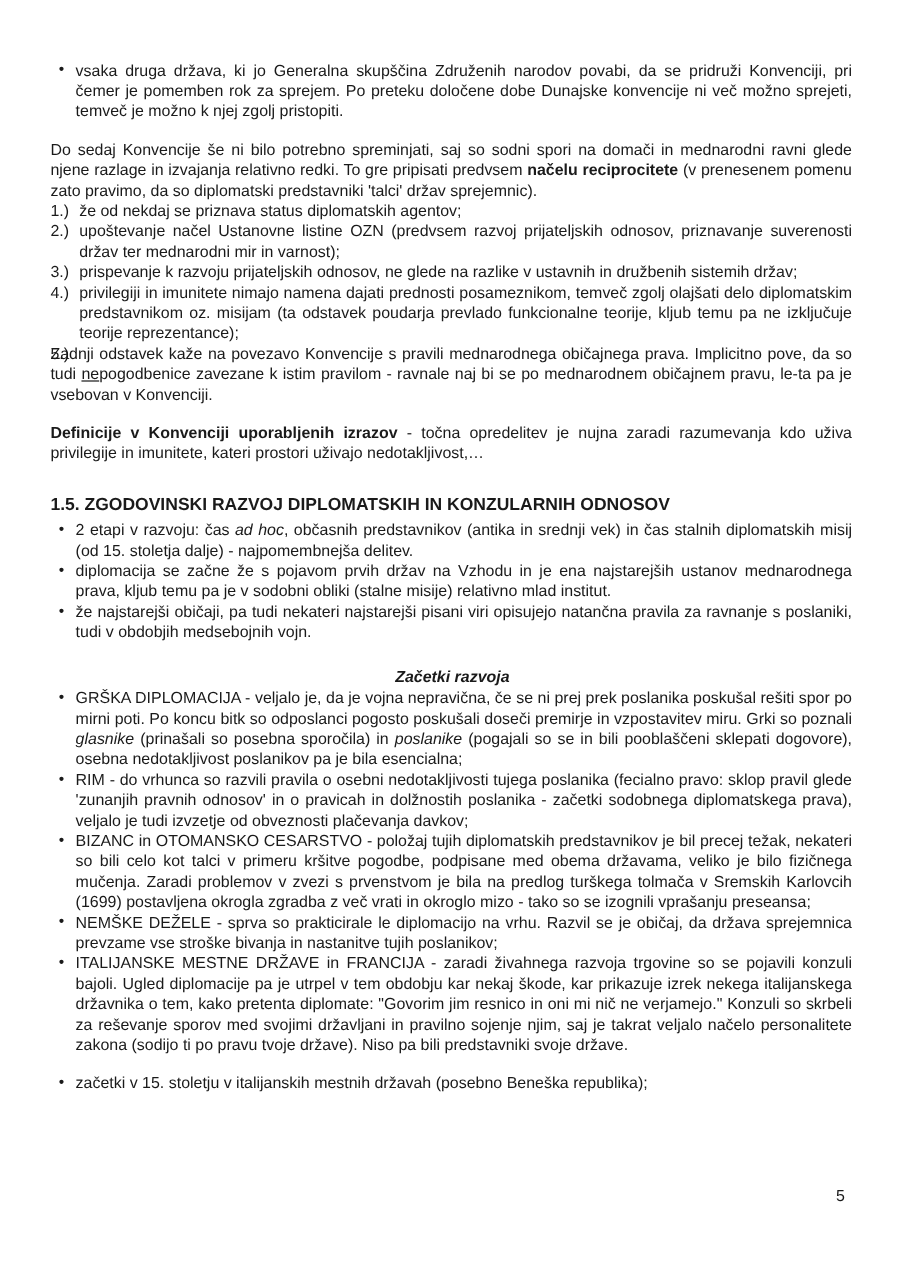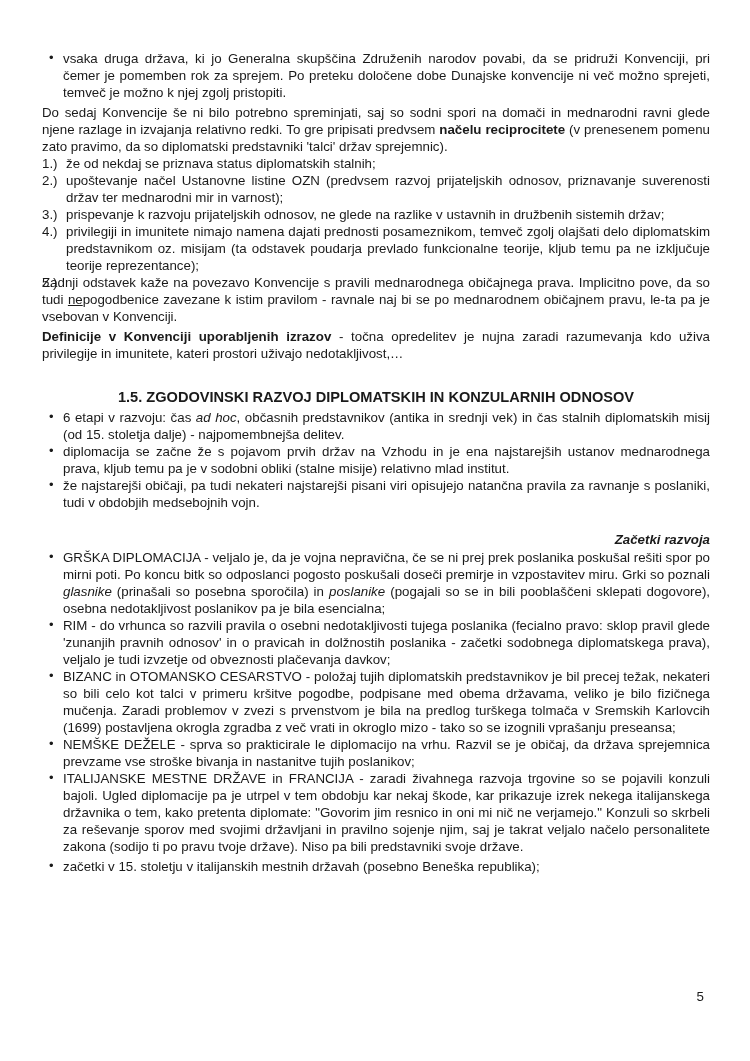--- a/index.html
+++ b/index.html
@@ -14,31 +14,31 @@
     font-size: 13.3px;
     line-height: 17px;
     overflow: hidden;
   }
   .content {
     position: absolute;
     top: 50px;
     left: 42px;
     width: 668px;
   }
-  .section { margin-top: 3px; }
+  .section { margin-top: 15px; }
   .section:first-child { margin-top: 0; }
   .text, .item-text { text-align: justify; }
   .paragraph .text { text-align: justify; }
 
   .heading { margin-top: 26px; font-size: 14.6px; line-height: 18px; font-weight: 700; }
-  .heading .text { text-align: center; }
+  .heading .text { text-align: left; }
   .heading + .bullet-list { margin-top: 3px; }
 
   .subheading { margin-top: 20px; font-weight: 700; font-style: italic; }
-  .subheading .text { text-align: right; padding-left: 2px; }
+  .subheading .text { text-align: center; padding-left: 2px; }
   .subheading + .bullet-list { margin-top: 1px; }
 
   .paragraph + .numbered-list { margin-top: 0; }
   .numbered-list + .paragraph { margin-top: 0; }
 
   .bullet-item {
     position: relative;
     padding-left: 21px;
     text-align: justify;
   }
@@ -73,37 +73,37 @@
 
 <div class="page">
   <div class="content">
       <div class="section bullet-list">
         <div class="bullet-item"><span class="marker">•</span><span class="item-text"><span>vsaka druga država, ki jo Generalna skupščina Združenih narodov povabi, da se pridruži Konvenciji, pri čemer je pomemben rok za sprejem. Po preteku določene dobe Dunajske konvencije ni več možno sprejeti, temveč je možno k njej zgolj pristopiti.</span></span></div>
       </div>
       <div class="section paragraph">
         <div class="text"><span>Do sedaj Konvencije še ni bilo potrebno spreminjati, saj so sodni spori na domači in mednarodni ravni glede njene razlage in izvajanja relativno redki. To gre pripisati predvsem </span><span class="b">načelu reciprocitete</span><span> (v prenesenem pomenu zato pravimo, da so diplomatski predstavniki 'talci' držav sprejemnic).</span></div>
       </div>
       <div class="section numbered-list">
-        <div class="numbered-item"><span class="marker">1.)</span><span class="item-text"><span>že od nekdaj se priznava status diplomatskih stalnih;</span></span></div>
+        <div class="numbered-item"><span class="marker">1.)</span><span class="item-text"><span>že od nekdaj se priznava status diplomatskih agentov;</span></span></div>
         <div class="numbered-item"><span class="marker">2.)</span><span class="item-text"><span>upoštevanje načel Ustanovne listine OZN (predvsem razvoj prijateljskih odnosov, priznavanje suverenosti držav ter mednarodni mir in varnost);</span></span></div>
         <div class="numbered-item"><span class="marker">3.)</span><span class="item-text"><span> prispevanje k razvoju prijateljskih odnosov, ne glede na razlike v ustavnih in družbenih sistemih držav;</span></span></div>
         <div class="numbered-item"><span class="marker">4.)</span><span class="item-text"><span>privilegiji in imunitete nimajo namena dajati prednosti posameznikom, temveč zgolj olajšati delo diplomatskim predstavnikom oz. misijam (ta odstavek poudarja prevlado funkcionalne teorije, kljub temu pa ne izključuje teorije reprezentance);</span></span></div>
         <div class="numbered-item"><span class="marker">5.)</span></div>
       </div>
       <div class="section paragraph">
         <div class="text"><span>Zadnji odstavek kaže na povezavo Konvencije s pravili mednarodnega običajnega prava. Implicitno pove, da so tudi </span><span class="u">ne</span><span>pogodbenice zavezane k istim pravilom - ravnale naj bi se po mednarodnem običajnem pravu, le-ta pa je vsebovan v Konvenciji.</span></div>
       </div>
       <div class="section paragraph">
         <div class="text"><span class="b">Definicije v Konvenciji uporabljenih izrazov</span><span> - točna opredelitev je nujna zaradi razumevanja kdo uživa privilegije in imunitete, kateri prostori uživajo nedotakljivost,…</span></div>
       </div>
       <div class="section heading">
         <div class="text"><span>1.5. ZGODOVINSKI RAZVOJ DIPLOMATSKIH IN KONZULARNIH ODNOSOV</span></div>
       </div>
       <div class="section bullet-list">
-        <div class="bullet-item"><span class="marker">•</span><span class="item-text"><span>6 etapi v razvoju: čas </span><span class="i">ad hoc</span><span>, občasnih predstavnikov (antika in srednji vek) in čas stalnih diplomatskih misij (od 15. stoletja dalje) - najpomembnejša delitev.</span></span></div>
+        <div class="bullet-item"><span class="marker">•</span><span class="item-text"><span>2 etapi v razvoju: čas </span><span class="i">ad hoc</span><span>, občasnih predstavnikov (antika in srednji vek) in čas stalnih diplomatskih misij (od 15. stoletja dalje) - najpomembnejša delitev.</span></span></div>
         <div class="bullet-item"><span class="marker">•</span><span class="item-text"><span>diplomacija se začne že s pojavom prvih držav na Vzhodu in je ena najstarejših ustanov mednarodnega prava, kljub temu pa je v sodobni obliki (stalne misije) relativno mlad institut.</span></span></div>
         <div class="bullet-item"><span class="marker">•</span><span class="item-text"><span>že najstarejši običaji, pa tudi nekateri najstarejši pisani viri opisujejo natančna pravila za ravnanje s poslaniki, tudi v obdobjih medsebojnih vojn.</span></span></div>
       </div>
       <div class="section subheading">
         <div class="text"><span>Začetki razvoja</span></div>
       </div>
       <div class="section bullet-list">
         <div class="bullet-item"><span class="marker">•</span><span class="item-text"><span>GRŠKA DIPLOMACIJA - veljalo je, da je vojna nepravična, če se ni prej prek poslanika poskušal rešiti spor po mirni poti. Po koncu bitk so odposlanci pogosto poskušali doseči premirje in vzpostavitev miru. Grki so poznali </span><span class="i">glasnike</span><span> (prinašali so posebna sporočila) in </span><span class="i">poslanike</span><span> (pogajali so se in bili pooblaščeni sklepati dogovore), osebna nedotakljivost poslanikov pa je bila esencialna;</span></span></div>
         <div class="bullet-item"><span class="marker">•</span><span class="item-text"><span>RIM - do vrhunca so razvili pravila o osebni nedotakljivosti tujega poslanika (fecialno pravo: sklop pravil glede 'zunanjih pravnih odnosov' in o pravicah in dolžnostih poslanika - začetki sodobnega diplomatskega prava), veljalo je tudi izvzetje od obveznosti plačevanja davkov;</span></span></div>
         <div class="bullet-item"><span class="marker">•</span><span class="item-text"><span>BIZANC in OTOMANSKO CESARSTVO - položaj tujih diplomatskih predstavnikov je bil precej težak, nekateri so bili celo kot talci v primeru kršitve pogodbe, podpisane med obema državama, veliko je bilo fizičnega mučenja. Zaradi problemov v zvezi s prvenstvom je bila na predlog turškega tolmača v Sremskih Karlovcih (1699) postavljena okrogla zgradba z več vrati in okroglo mizo - tako so se izognili vprašanju preseansa;</span></span></div>

